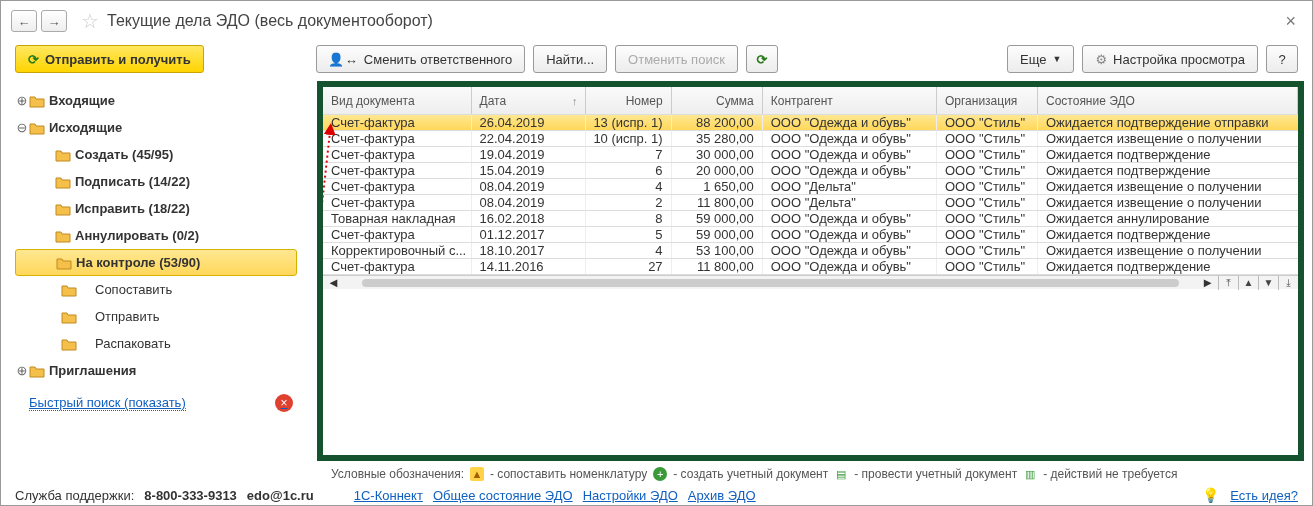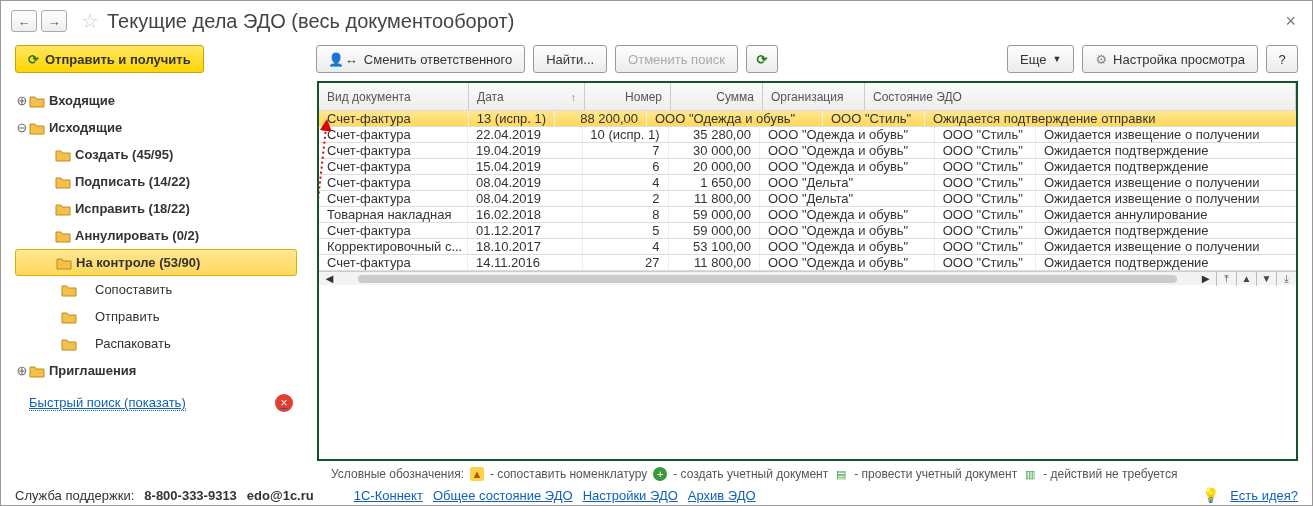--- a/index.html
+++ b/index.html
@@ -29,21 +29,21 @@
     display:flex;align-items:center;justify-content:center;
     font-size:13px;color:#555;
     cursor:pointer;
   }
   .star-icon {
     width: 22px; height: 22px;
     margin: 0 6px 0 8px;
     display:flex;align-items:center;justify-content:center;
     color:#ccc;font-size:20px;
   }
-  .title { font-size: 20px; color:#444; }
+  .title { font-size: 16px; color:#444; }
   .close-btn {
     margin-left:auto; font-size:18px; color:#777; cursor:pointer; padding:0 6px;
   }
   .toolbar {
     display:flex;align-items:center;
     padding: 4px 14px 8px 14px;
     gap:8px;
   }
   .btn {
     border:1px solid #9a9a9a;
@@ -93,22 +93,22 @@
   .tree-item .bold { font-weight:bold; }
   .quick-search { color:#1060c0; text-decoration:underline; font-size:13px; margin:10px 0 0 14px; display:flex; align-items:center; gap:4px;}
   .red-x {
     width:18px;height:18px;border-radius:50%;
     background:#e04030;color:#fff;font-size:12px;
     display:flex;align-items:center;justify-content:center;
     margin-left:auto;margin-right:8px;
   }
   .grid {
     flex:1;
-    border:2px solid #14532d;
-    margin:0 14px 0 16px;
+    border:6px solid #14532d;
+    margin:0 8px 0 16px;
     display:flex;flex-direction:column;
     overflow:hidden;
     position:relative;
   }
   .grid-head, .grid-row {
     display:flex;
     border-bottom:1px solid #ddd;
   }
   .grid-head {
     background:linear-gradient(#fafafa,#eee);
@@ -308,26 +308,28 @@
     </svg>
 
     <div class="grid-head">
       <div class="col c-type">Вид документа</div>
       <div class="col c-date">
           <span>Дата</span>
           <span class="sort-arrow">↑</span>
         </div>
       <div class="col c-num">Номер</div>
       <div class="col c-sum">Сумма</div>
+      <div class="col c-kontr">Контрагент</div>
       <div class="col c-org">Организация</div>
       <div class="col c-state">Состояние ЭДО</div>
     </div>
     <div id="grid-body" style="overflow:hidden;">
         <div class="grid-row selected">
           <div class="col c-type">Счет-фактура</div>
+          <div class="col c-date">26.04.2019</div>
           <div class="col c-num">13 (испр. 1)</div>
           <div class="col c-sum">88 200,00</div>
           <div class="col c-kontr">ООО "Одежда и обувь"</div>
           <div class="col c-org">ООО "Стиль"</div>
           <div class="col c-state">Ожидается подтверждение отправки</div>
         </div>
         <div class="grid-row">
           <div class="col c-type">Счет-фактура</div>
           <div class="col c-date">22.04.2019</div>
           <div class="col c-num">10 (испр. 1)</div>

